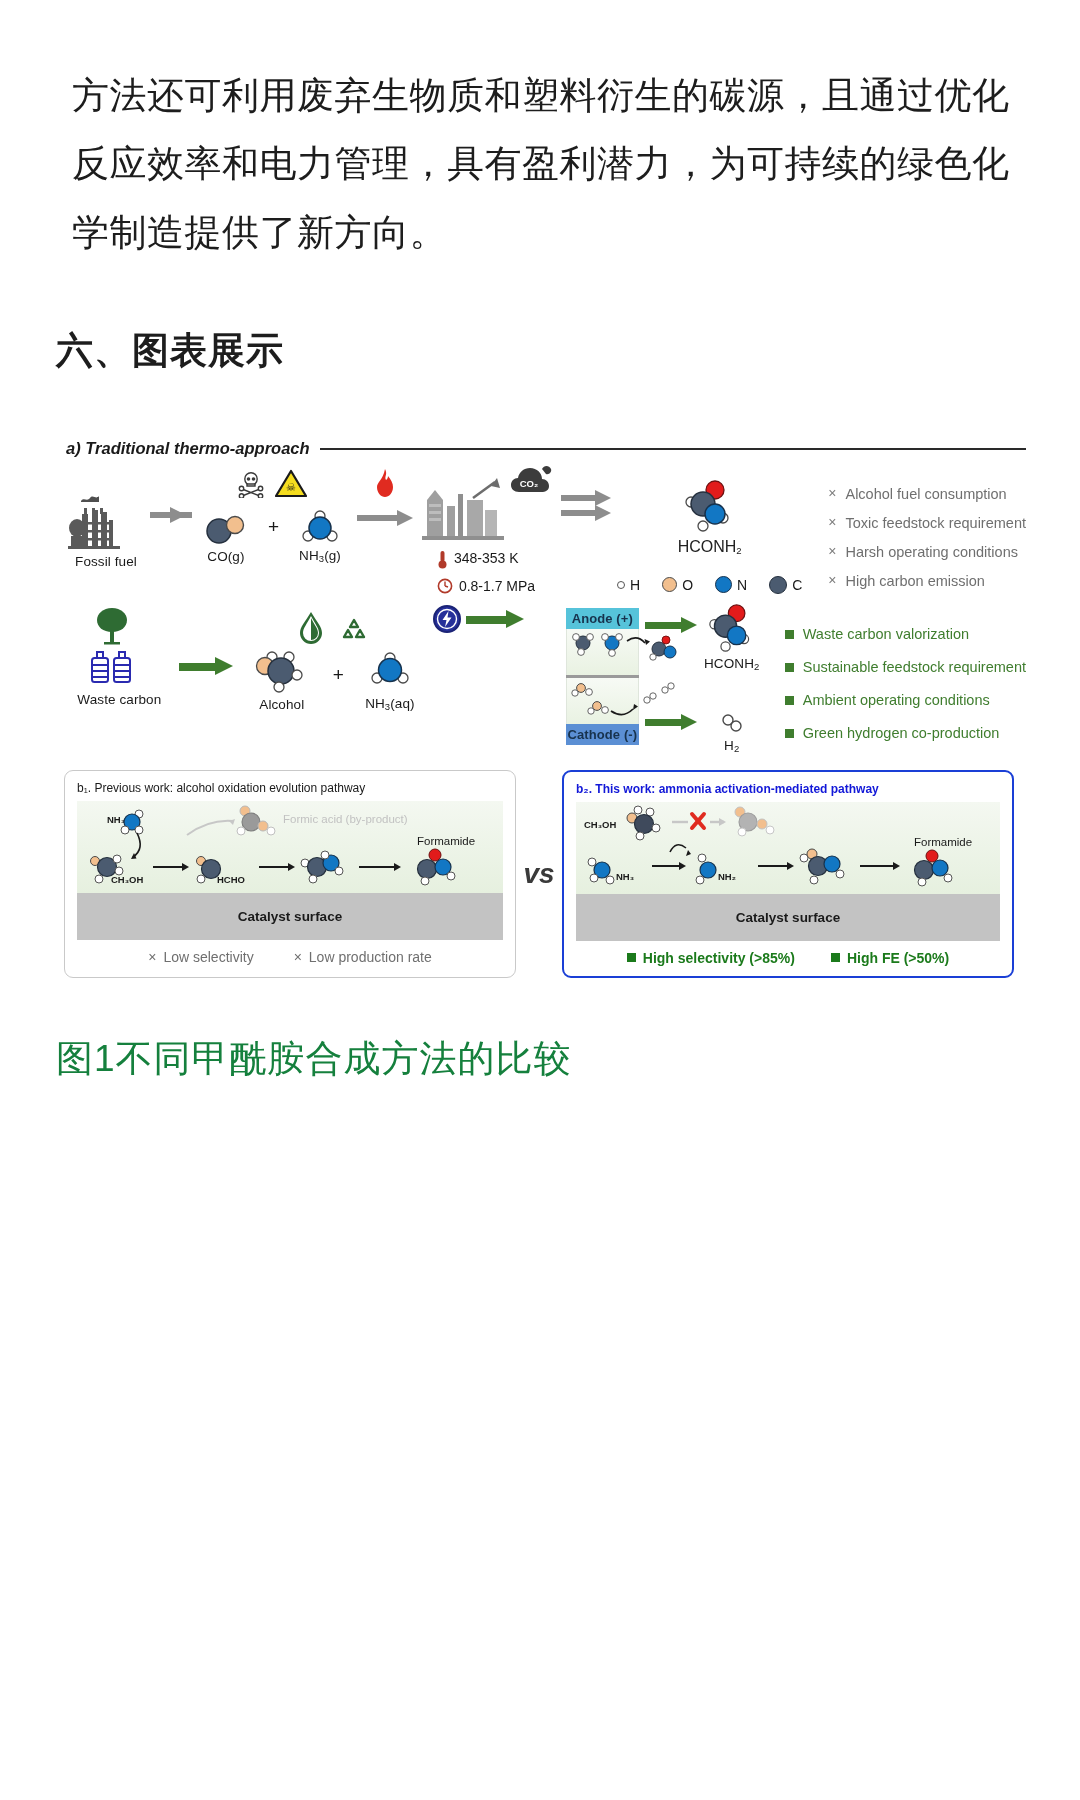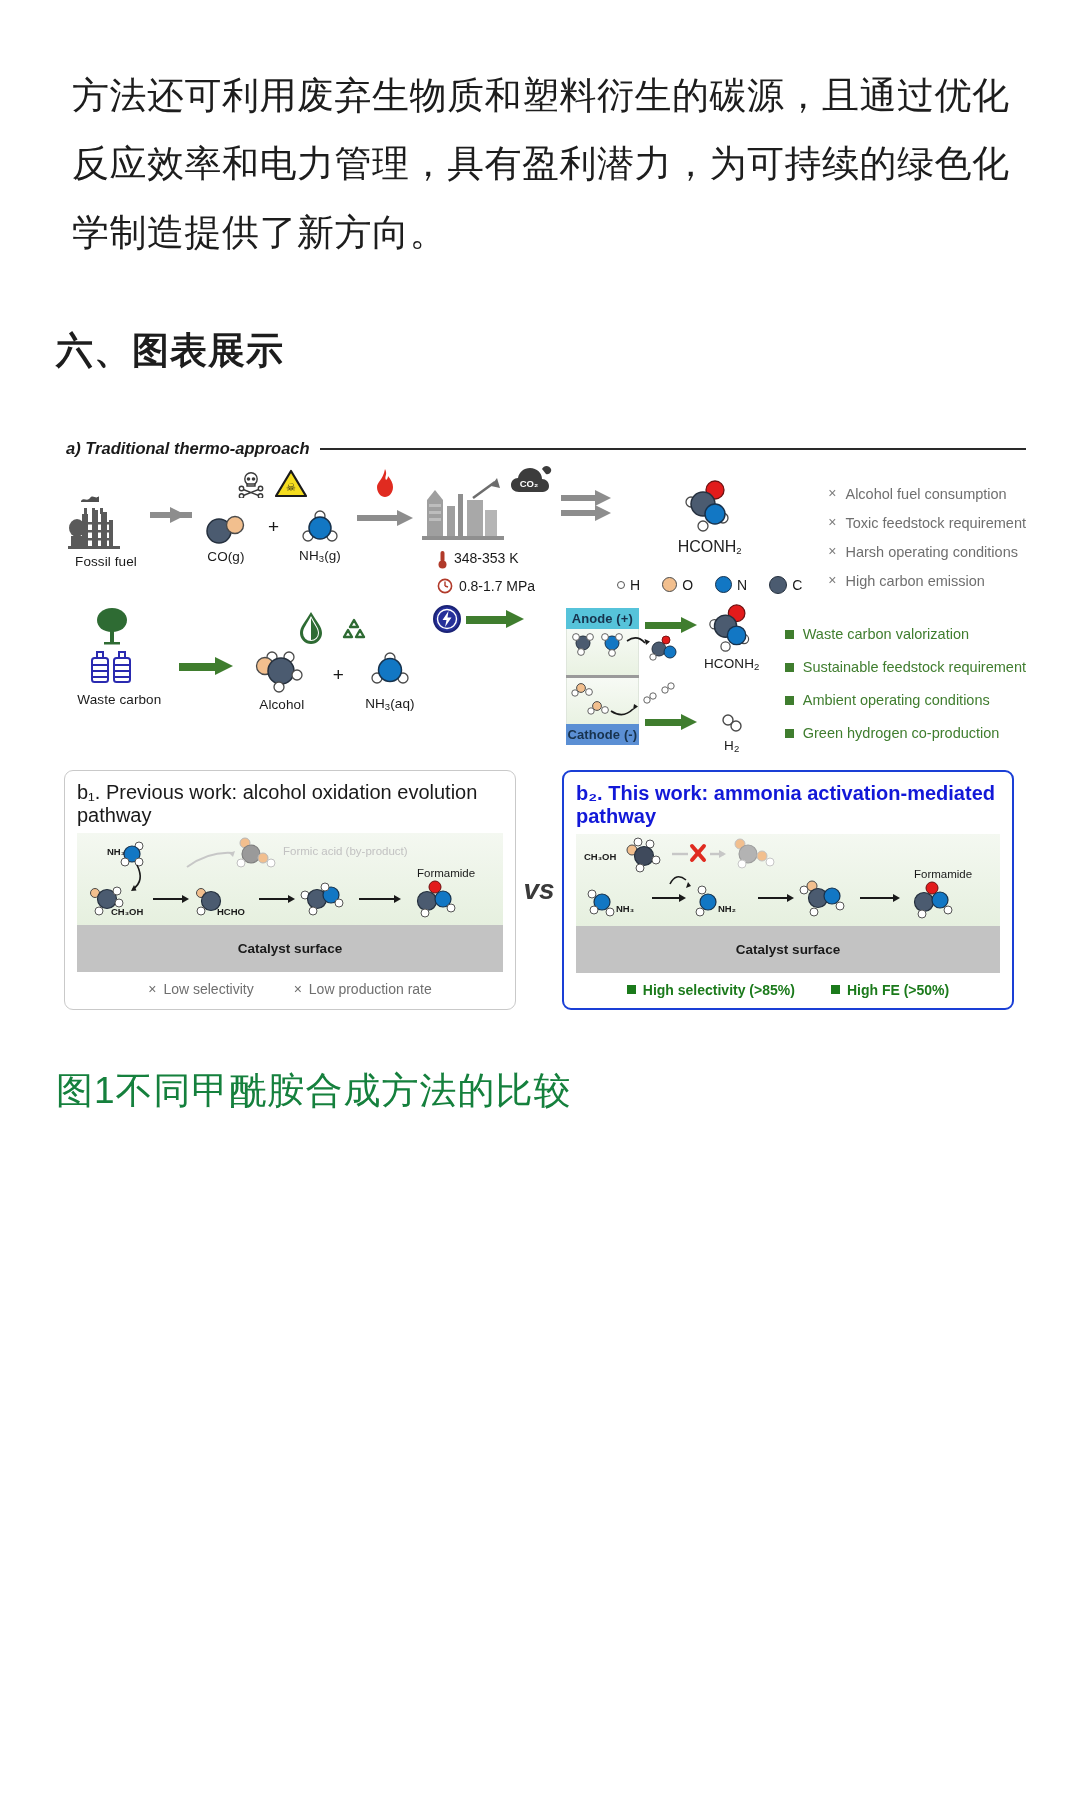--- a/index.html
+++ b/index.html
@@ -115,21 +115,21 @@
     background:linear-gradient(180deg,#f7faf5 0%, #e9f2e2 100%);
     border-left:1px solid #dfe6dc; border-right:1px solid #dfe6dc;
   }
   .cell .membrane { height:3px; background:#9a9a9a; }
 
   
   .subpanels { display:flex; align-items:stretch; gap:10px; margin-top:16px; padding-left:6px; }
   .sub { border-radius:9px; padding:10px 12px 10px 12px; background:#fff; }
   .sub.b1 { border:1.5px solid #c9c9c9; width:452px; }
   .sub.b2 { border:2px solid #1a3fd6; width:452px; }
-  .sub .title { font-size:20px; color:#1a1a1a; margin-bottom:6px; }
+  .sub .title { font-size:12px; color:#1a1a1a; margin-bottom:6px; }
   .sub.b2 .title { color:#1218d8; font-weight:bold; }
   .stage {
     position:relative;
     background:linear-gradient(180deg,#f4f8f1 0%, #e6f0df 100%);
     height:92px;
   }
   .surface {
     background:#c3c3c3; text-align:center; font-size:13.5px; font-weight:bold;
     color:#1a1a1a; padding:16px 0;
   }

